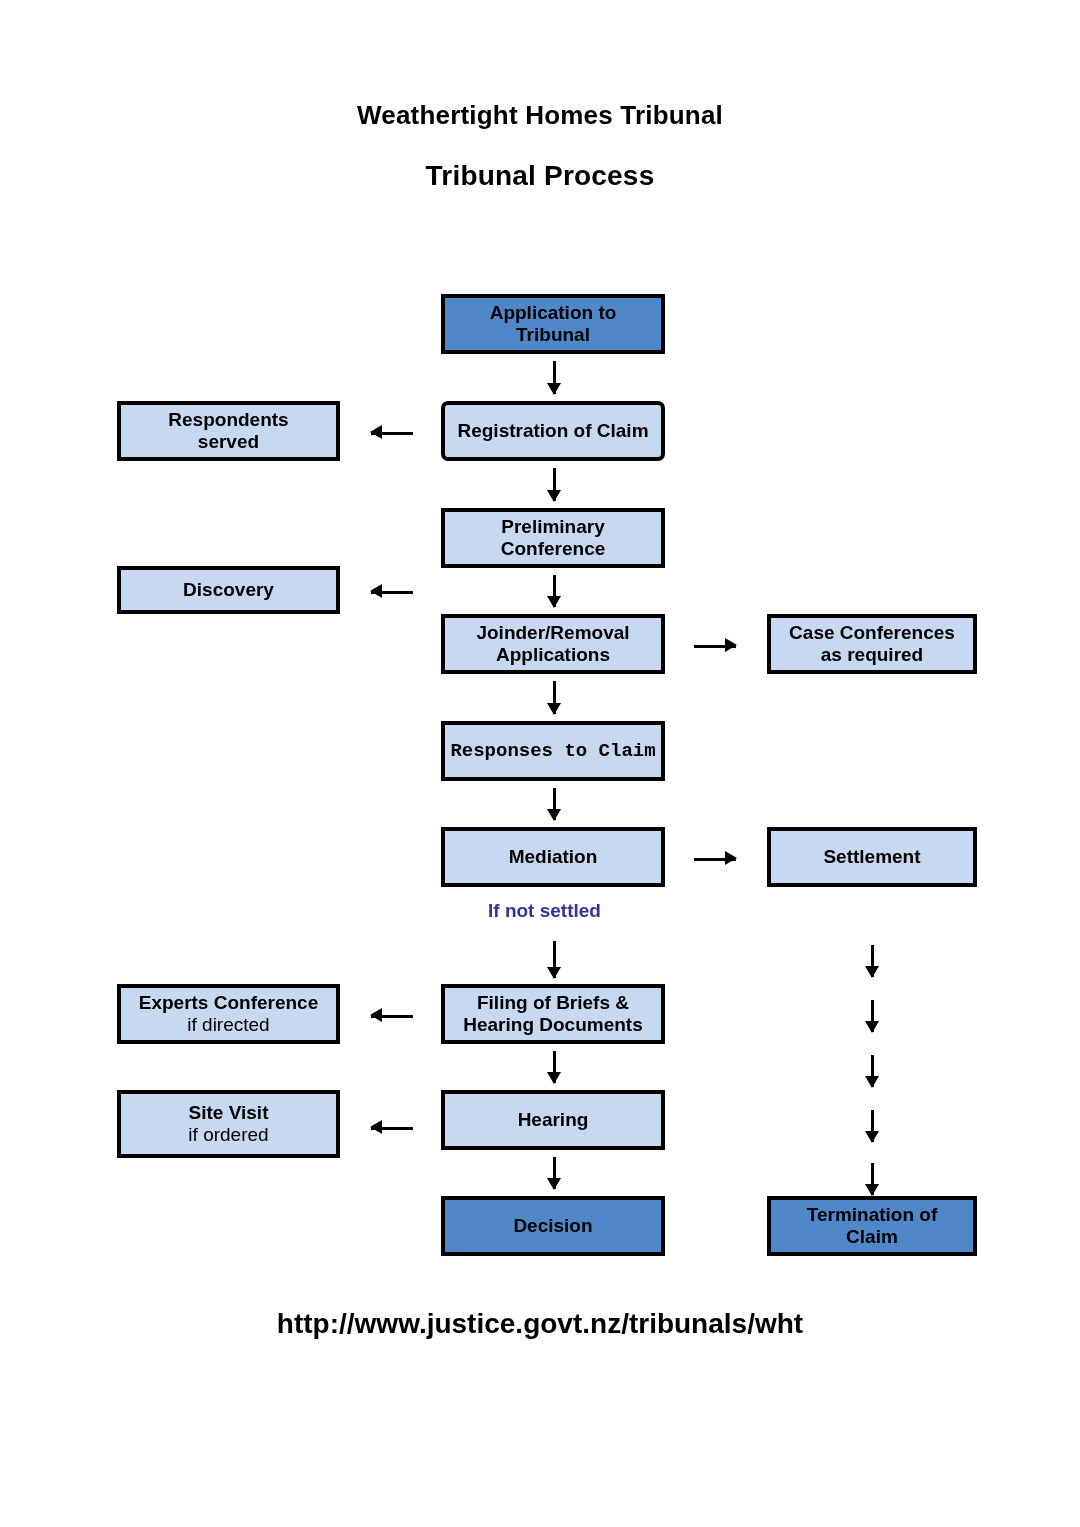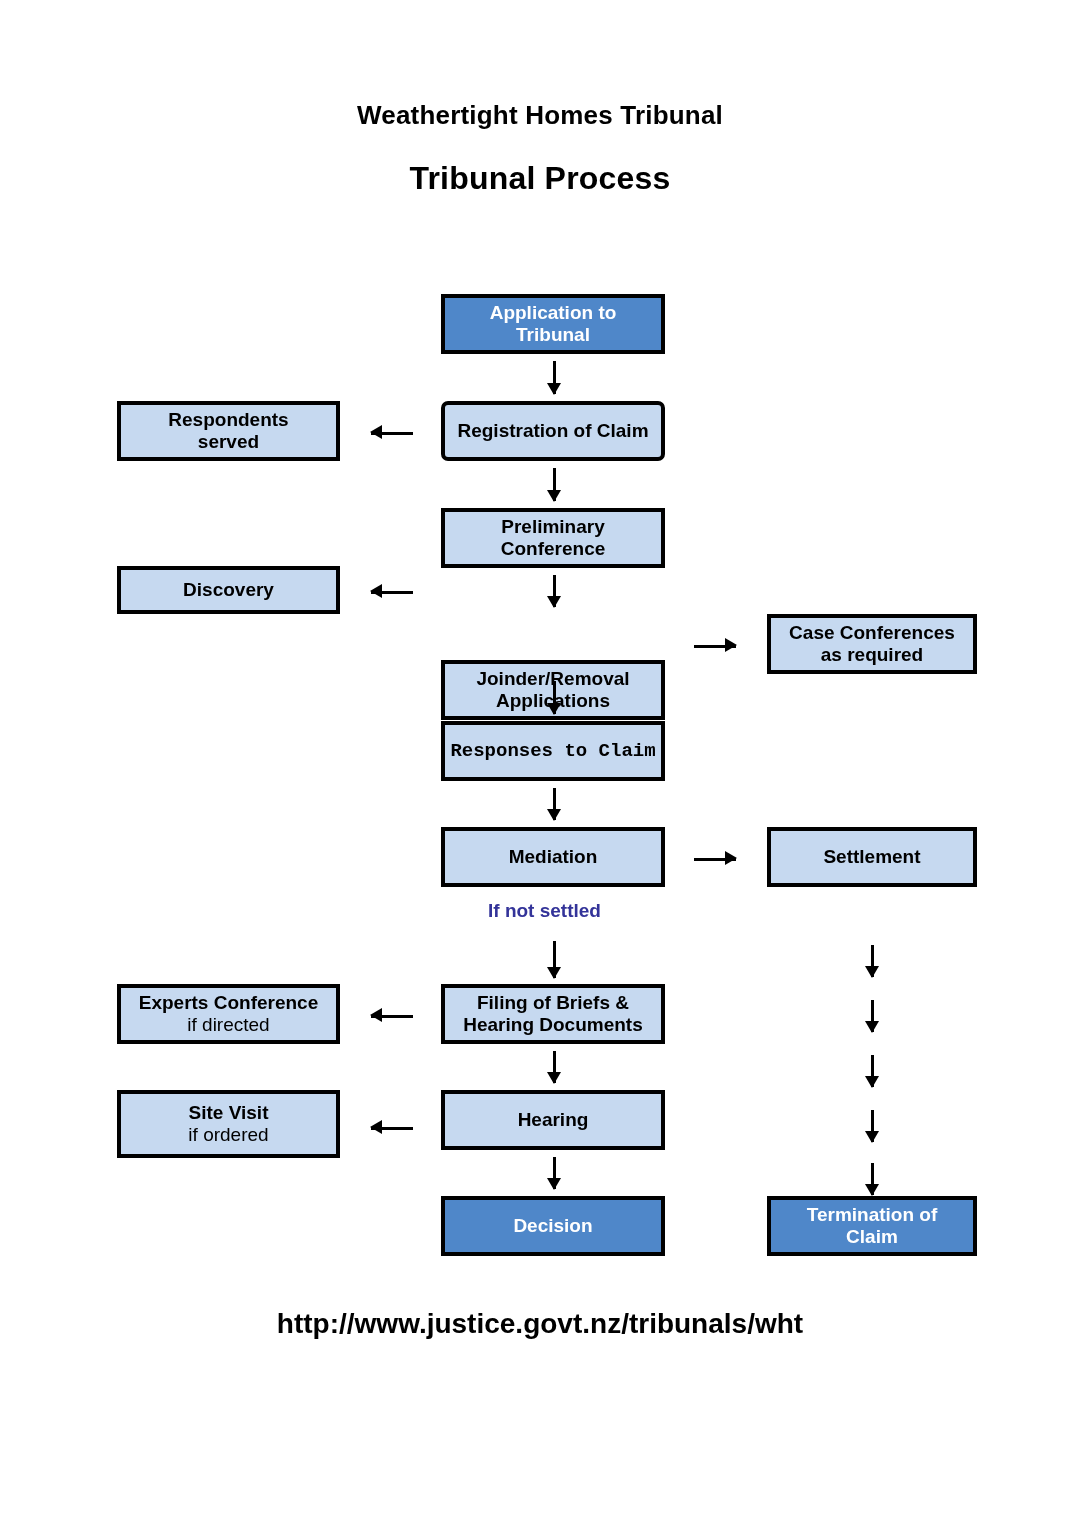--- a/index.html
+++ b/index.html
@@ -31,21 +31,21 @@
     font-weight: bold;
     letter-spacing: 0.2px;
     color: #000000;
   }
   .heading-main {
     position: absolute;
     left: 0;
     top: 160px;
     width: 1080px;
     text-align: center;
-    font-size: 32px;
+    font-size: 28px;
     font-weight: bold;
     letter-spacing: 0.2px;
     color: #000000;
   }
 
   
   .footer-url {
     position: absolute;
     left: 0;
     top: 1308px;
@@ -69,21 +69,21 @@
     font-size: 19px;
     font-weight: bold;
     padding: 0 4px;
   }
   .node.light {
     background: #c6d9f0;
     color: #000000;
   }
   .node.dark {
     background: #4f87c9;
-    color: #ffffff;
+    color: #000000;
   }
   .node .ln {
     display: block;
   }
   .node .ln.sub {
     font-weight: normal;
   }
 
   
   .arrow-down {
@@ -172,21 +172,21 @@
     </div>
   </div>
 
   <div class="node light" style="left:441px; top:508px; width:224px; height:60px;">
     <div>
       <span class="ln">Preliminary</span>
       <span class="ln">Conference</span>
     </div>
   </div>
 
-  <div class="node light" style="left:441px; top:614px; width:224px; height:60px;margin-top:46px;">
+  <div class="node light" style="left:441px; top:614px; width:224px; height:60px;">
     <div>
       <span class="ln">Joinder/Removal</span>
       <span class="ln">Applications</span>
     </div>
   </div>
 
   <div class="node light" style="left:441px; top:721px; width:224px; height:60px;font-family:Liberation Mono, monospace;">
     <div>
       <span class="ln">Responses to Claim</span>
     </div>

